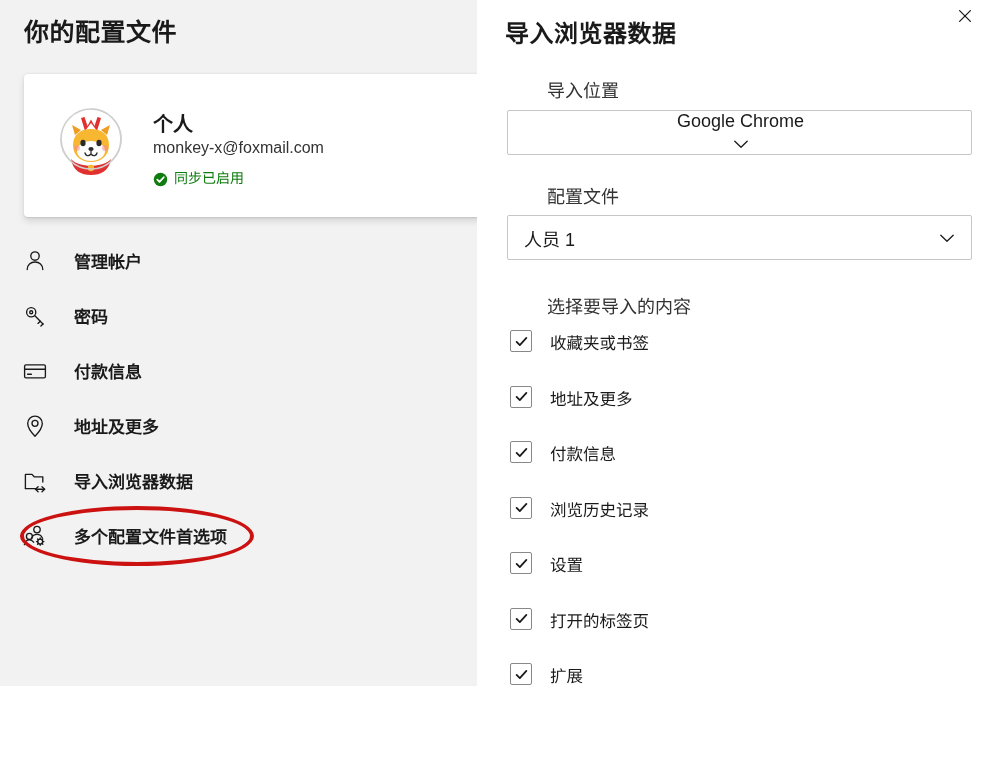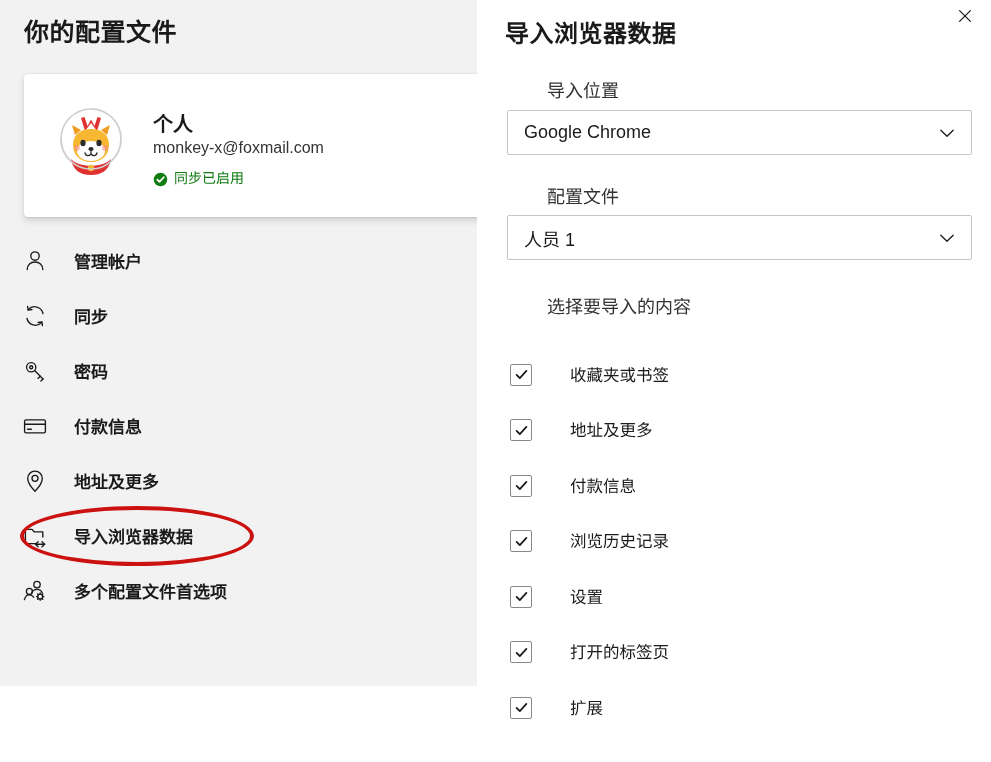--- a/index.html
+++ b/index.html
@@ -196,21 +196,21 @@
     width: 465px;
     height: 45px;
     background: #ffffff;
     border: 1px solid #c8c6c4;
     border-radius: 2px;
     display: flex;
     align-items: center;
     padding: 0 14px 0 16px;
     cursor: pointer;
   }
-  #dropdown-source  { top: 110px; }
+  #dropdown-source  { top: 110px; flex-direction: column; }
   #dropdown-profile { top: 215px; gap: 46px; }
   .dropdown .dd-value {
     flex: 1 1 auto;
     font-size: 18px;
     color: #1a1a1a;
     white-space: nowrap;
     overflow: hidden;
   }
   .dropdown .dd-chevron {
     flex: 0 0 auto;
@@ -222,25 +222,24 @@
   
   #checkbox-list {
     position: absolute;
     left: 0;
     top: 330px;
     width: 514px;
   }
   .cb-row {
     position: relative;
     display: flex;
-    align-items: flex-end;
+    align-items: flex-start;
     height: 55.5px;
     padding-left: 33px;
     cursor: pointer;
-    gap: 20px;
   }
   .cb-box {
     position: relative;
     width: 22px;
     height: 22px;
     flex: 0 0 22px;
     border: 1px solid #8a8886;
     border-radius: 2px;
     background: #ffffff;
     display: flex;
@@ -318,29 +317,20 @@
     <div id="nav-list">
 
       <div class="nav-item">
         <svg class="nav-icon" viewBox="0 0 26 26" fill="none" stroke="currentColor" stroke-width="1.35" stroke-linecap="round" stroke-linejoin="round" xmlns="http://www.w3.org/2000/svg">
           <circle cx="13" cy="8" r="4.2"></circle>
           <path d="M5.2 21.5 C5.2 16.8 8.7 14 13 14 C17.3 14 20.8 16.8 20.8 21.5"></path>
         </svg>
         <span class="nav-label">管理帐户</span>
       </div>
 
-      <div class="nav-item">
-        <svg class="nav-icon" viewBox="0 0 26 26" fill="none" stroke="currentColor" stroke-width="1.35" stroke-linecap="round" stroke-linejoin="round" xmlns="http://www.w3.org/2000/svg">
-          <path d="M21 10.5 A8.6 8.6 0 0 0 6.2 6.6"></path>
-          <path d="M5 15.5 A8.6 8.6 0 0 0 19.8 19.4"></path>
-          <path d="M5.6 3.4 L6.1 7.2 L9.9 6.5"></path>
-          <path d="M20.4 22.6 L19.9 18.8 L16.1 19.5"></path>
-        </svg>
-        <span class="nav-label">同步</span>
-      </div>
 
       <div class="nav-item">
         <svg class="nav-icon" viewBox="0 0 26 26" fill="none" stroke="currentColor" stroke-width="1.35" stroke-linecap="round" stroke-linejoin="round" xmlns="http://www.w3.org/2000/svg">
           <circle cx="9.2" cy="9.2" r="4.6"></circle>
           <circle cx="9.2" cy="9.2" r="1.5"></circle>
           <path d="M12.6 12.6 L21 21"></path>
           <path d="M18.2 18.2 L16 20.4"></path>
           <path d="M21 21 L18.9 23.1"></path>
         </svg>
         <span class="nav-label">密码</span>

